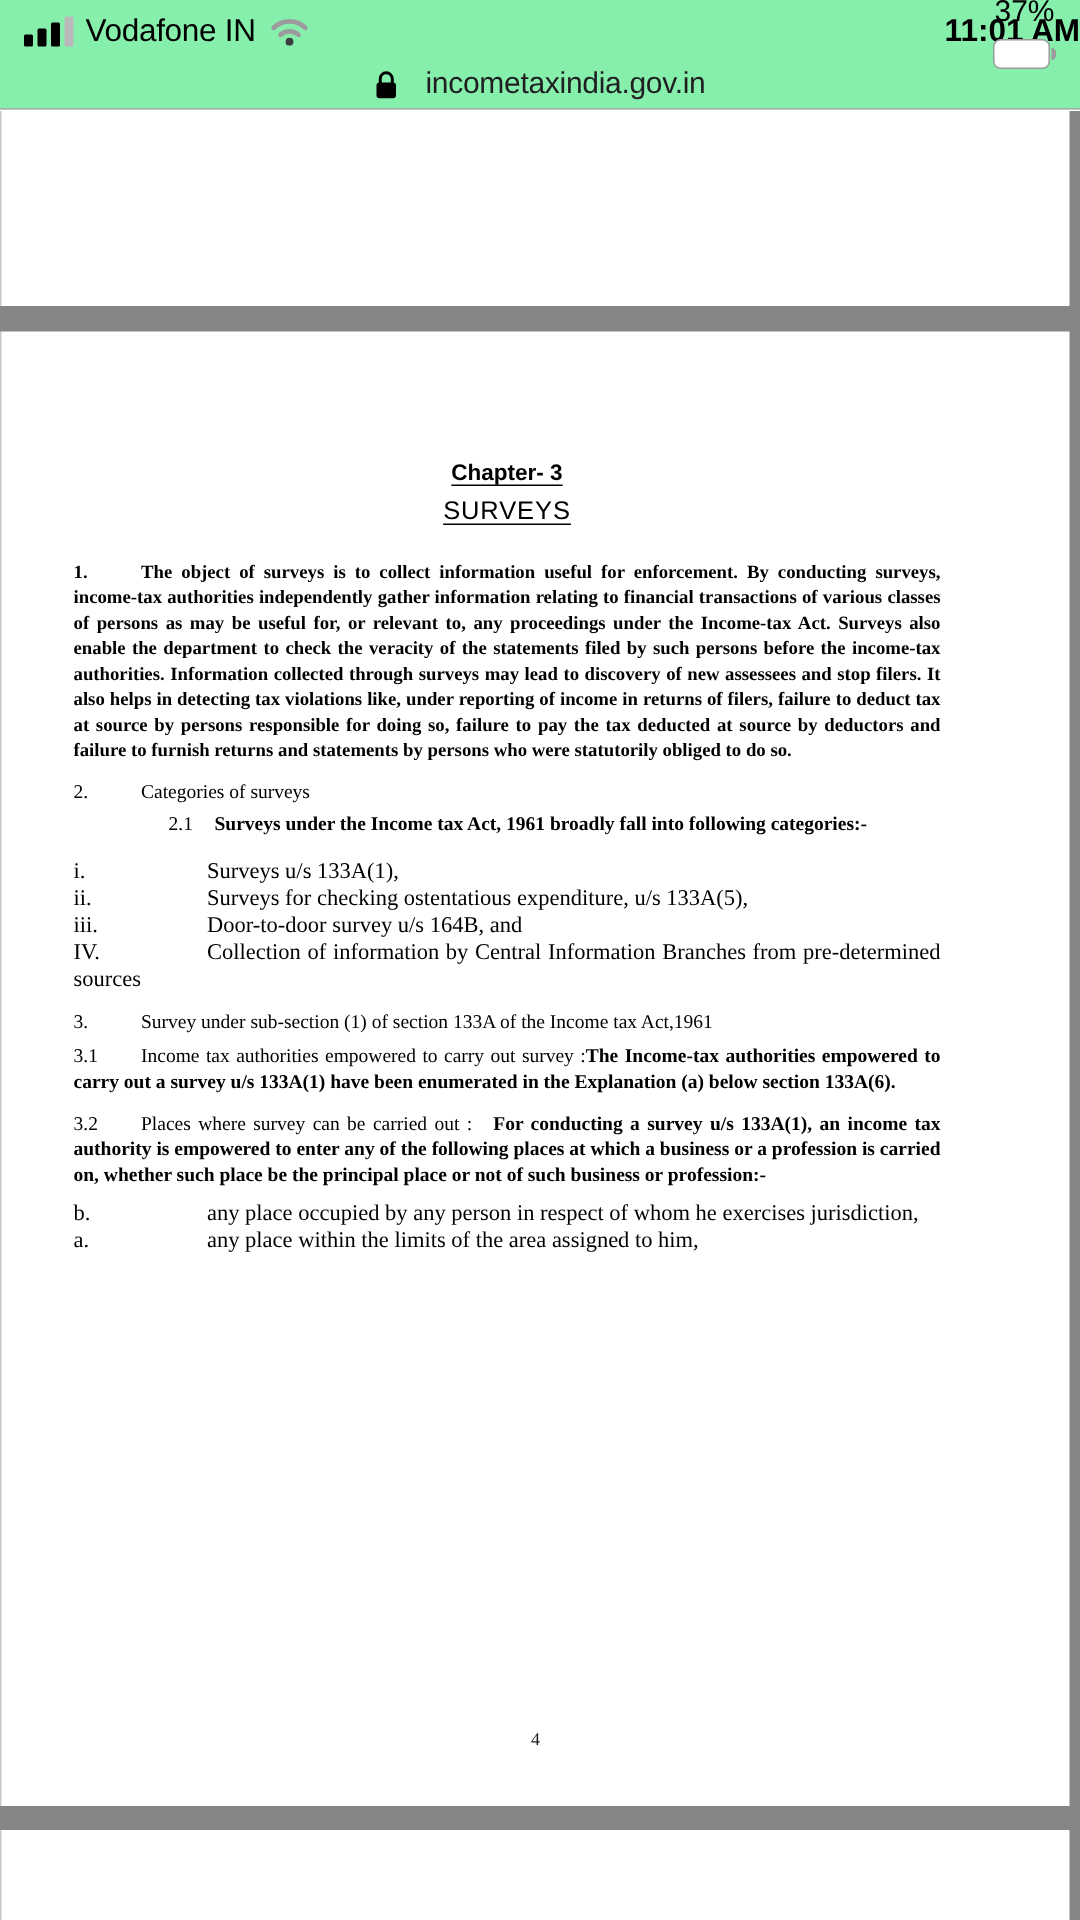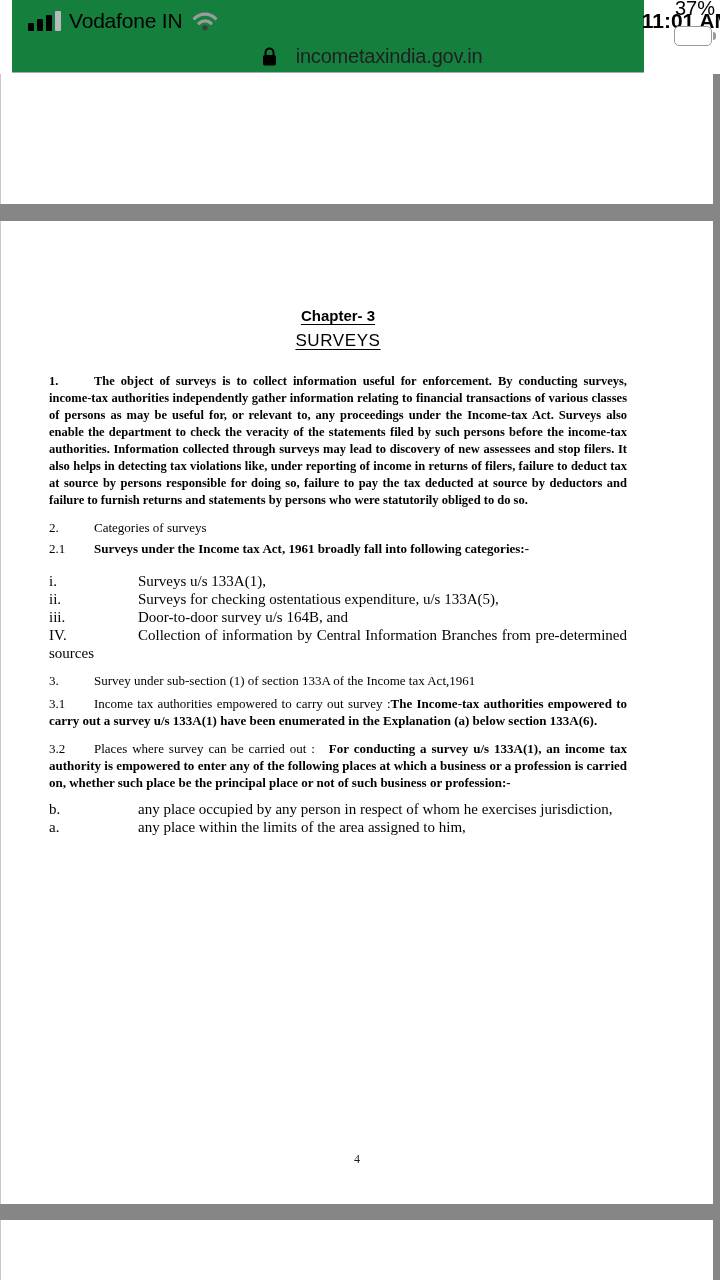--- a/index.html
+++ b/index.html
@@ -7,22 +7,22 @@
   body {
     font-family:"Liberation Sans", sans-serif;
     background:#ffffff;
     position:relative;
     overflow:hidden;
     color:#000;
   }
 
   
   .chrome {
-    position:absolute; top:0; left:12px; width:632px; height:73px;
-    background:#15803d;
+    position:absolute; top:0; left:0; width:720px; height:73px;
+    background:#86efac;
     border-bottom:1px solid #aaaaac;
   }
   .status-row {
     position:absolute; top:5px; left:0; width:720px; height:32px;
     display:flex; align-items:center; padding:0 16px;
   }
   .cell-signal { display:flex; align-items:flex-end; gap:3px; margin-right:8px; }
   .cell-signal .bar { width:6px; background:#000; border-radius:1px; display:inline-block; }
   .cell-signal .b1 { height:8px; } .cell-signal .b2 { height:12px; }
   .cell-signal .b3 { height:16px; } .cell-signal .b4 { height:20px; background:#b9b9bb; }
@@ -85,21 +85,21 @@
     text-align:center; font-family:"Liberation Sans", sans-serif;
     font-size:17px; letter-spacing:0.6px; margin-bottom:22px;
   }
   .para1 {
     font-size:12.5px; font-weight:700; line-height:17px;
     text-align:justify; margin-bottom:10px;
   }
   .num { display:inline-block; width:45px; font-weight:400; }
   .num-b { display:inline-block; width:45px; }
   .row-plain { font-size:13px; line-height:17px; margin-bottom:4px; }
-  .row-bold  { font-size:13px; line-height:17px; margin-bottom:15px; font-weight:700; }
+  .row-bold  { font-size:13px; line-height:17px; margin-bottom:15px; font-weight:700;text-align:center; }
   .roman-list { font-size:15px; line-height:18px; margin-bottom:10px; }
   .roman-list .marker, .alpha-list .marker { display:inline-block; width:89px; }
   .li-stretch { text-align:justify; text-align-last:justify; }
   .sec3 { font-size:13px; line-height:17px; margin-bottom:6px; }
   .sec31 { font-size:13px; line-height:17px; text-align:justify; margin-bottom:11px; }
   .sec31 b, .sec32 b { font-weight:700; }
   .sec32 { font-size:13px; line-height:17px; text-align:justify; margin-bottom:9px; }
   .sec32 b { margin-left:14px; }
   .alpha-list { font-size:15px; line-height:18px; }
 

